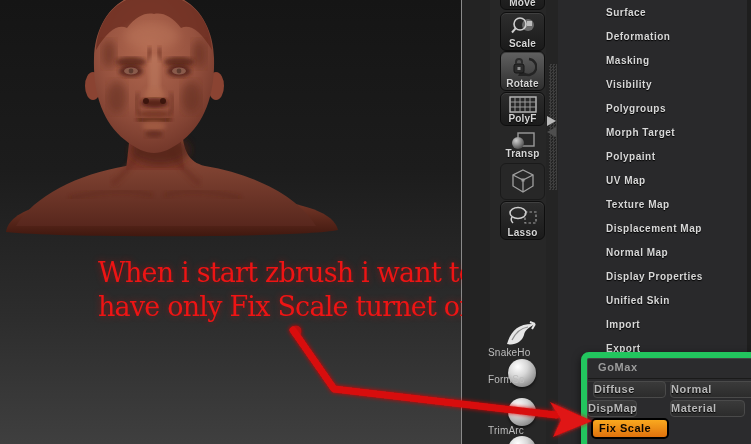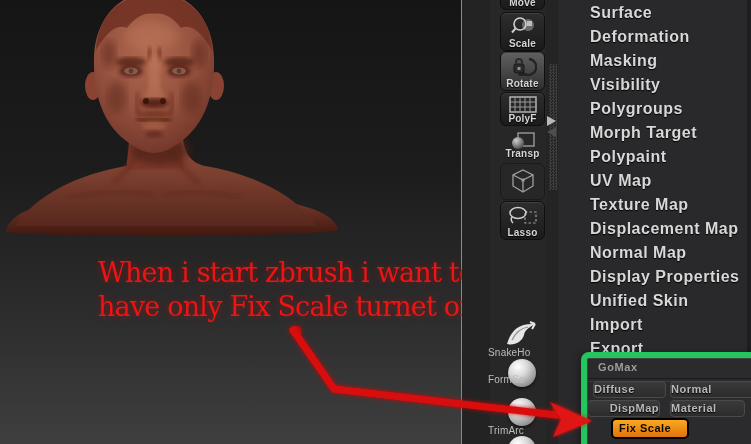--- a/index.html
+++ b/index.html
@@ -39,38 +39,38 @@
            background-size:3px 3px;}
   .tri-r{left:547px;top:116px;width:0;height:0;border-top:5px solid transparent;
          border-bottom:5px solid transparent;border-left:9px solid #b9b9b9;}
   .tri-l{left:547px;top:127px;width:0;height:0;border-top:5px solid transparent;
          border-bottom:5px solid transparent;border-right:9px solid #4e4e4e;}
 
   
   .menupanel{left:558px;top:0;width:193px;height:444px;background:#29292b;
              box-shadow:inset -4px 0 0 #1e1e1e;}
   .menu{position:absolute;left:32px;top:1px;list-style:none;margin:0;padding:0;}
-  .menu li{height:24px;line-height:23px;font-size:16px;font-weight:bold;color:#d8d8d8;
-           letter-spacing:.5px;white-space:nowrap;cursor:pointer;text-shadow:0 1px 1px #000;}
+  .menu li{height:24px;line-height:23px;font-size:10px;font-weight:bold;color:#d8d8d8;
+           letter-spacing:.5px;white-space:nowrap;cursor:pointer;text-shadow:0 1px 1px #000;margin-left:16px;}
 
   
   .gomax{left:581px;top:352px;width:167px;height:90px;background:#2b2b2d;border-radius:8px;
          border:6px solid #22c55e;box-shadow:inset 0 0 0 1px #424242,0 3px 8px rgba(0,0,0,.6);}
   .gomax-title{position:absolute;left:11px;top:3px;font-size:11px;font-weight:bold;
                color:#9c9c9c;letter-spacing:.6px;}
   .gomax-rule{position:absolute;left:1px;top:20px;width:165px;height:2px;
               border-top:1px solid #1a1a1a;border-bottom:1px solid #3a3a3a;}
   .gm-btn{position:absolute;height:17px;border-radius:4px;box-sizing:border-box;
           background:linear-gradient(180deg,#3a3a3a,#2c2c2c);border:1px solid #4a4a4a;
           font-size:11px;font-weight:bold;color:#b9b9b9;letter-spacing:.5px;
           line-height:15px;padding-left:0;cursor:pointer;text-shadow:0 1px 1px #000;}
   .gm-fix{position:absolute;left:4px;top:60px;width:78px;height:21px;border-radius:5px;
           box-sizing:border-box;background:linear-gradient(180deg,#f9a91f,#e0720d);
           border:2px solid #000;font-size:11px;font-weight:bold;color:#0d0800;
-          letter-spacing:.5px;line-height:16px;padding-left:6px;cursor:pointer;margin-left:20px;}
+          letter-spacing:.5px;line-height:16px;padding-left:6px;cursor:pointer;}
 
   .overlay{left:0;top:0;width:751px;height:444px;pointer-events:none;}
 </style>
 </head>
 <body>
 
 <div class="stage">
 
   <div class="abs canvas">
 
@@ -248,21 +248,21 @@
       <li>Import</li>
       <li>Export</li>
     </ul>
   </div>
 
   <div class="abs gomax">
     <div class="gomax-title">GoMax</div>
     <div class="gomax-rule"></div>
     <div class="gm-btn" style="left:6px;top:23px;width:73px;">Diffuse</div>
     <div class="gm-btn" style="left:83px;top:23px;width:91px;">Normal</div>
-    <div class="gm-btn" style="left:0;top:42px;width:73px;text-align:right;">DispMap</div>
+    <div class="gm-btn" style="left:0;top:42px;width:50px;">DispMap</div>
     <div class="gm-btn" style="left:83px;top:42px;width:75px;">Material</div>
     <div class="gm-fix">Fix Scale</div>
   </div>
 
   <svg class="abs overlay" viewBox="0 0 751 444">
     <defs>
         <filter id="redglow" x="-30%" y="-30%" width="160%" height="160%">
       <feGaussianBlur stdDeviation="2.2" result="b"></feGaussianBlur>
       <feMerge>
             <feMergeNode in="b"></feMergeNode>

